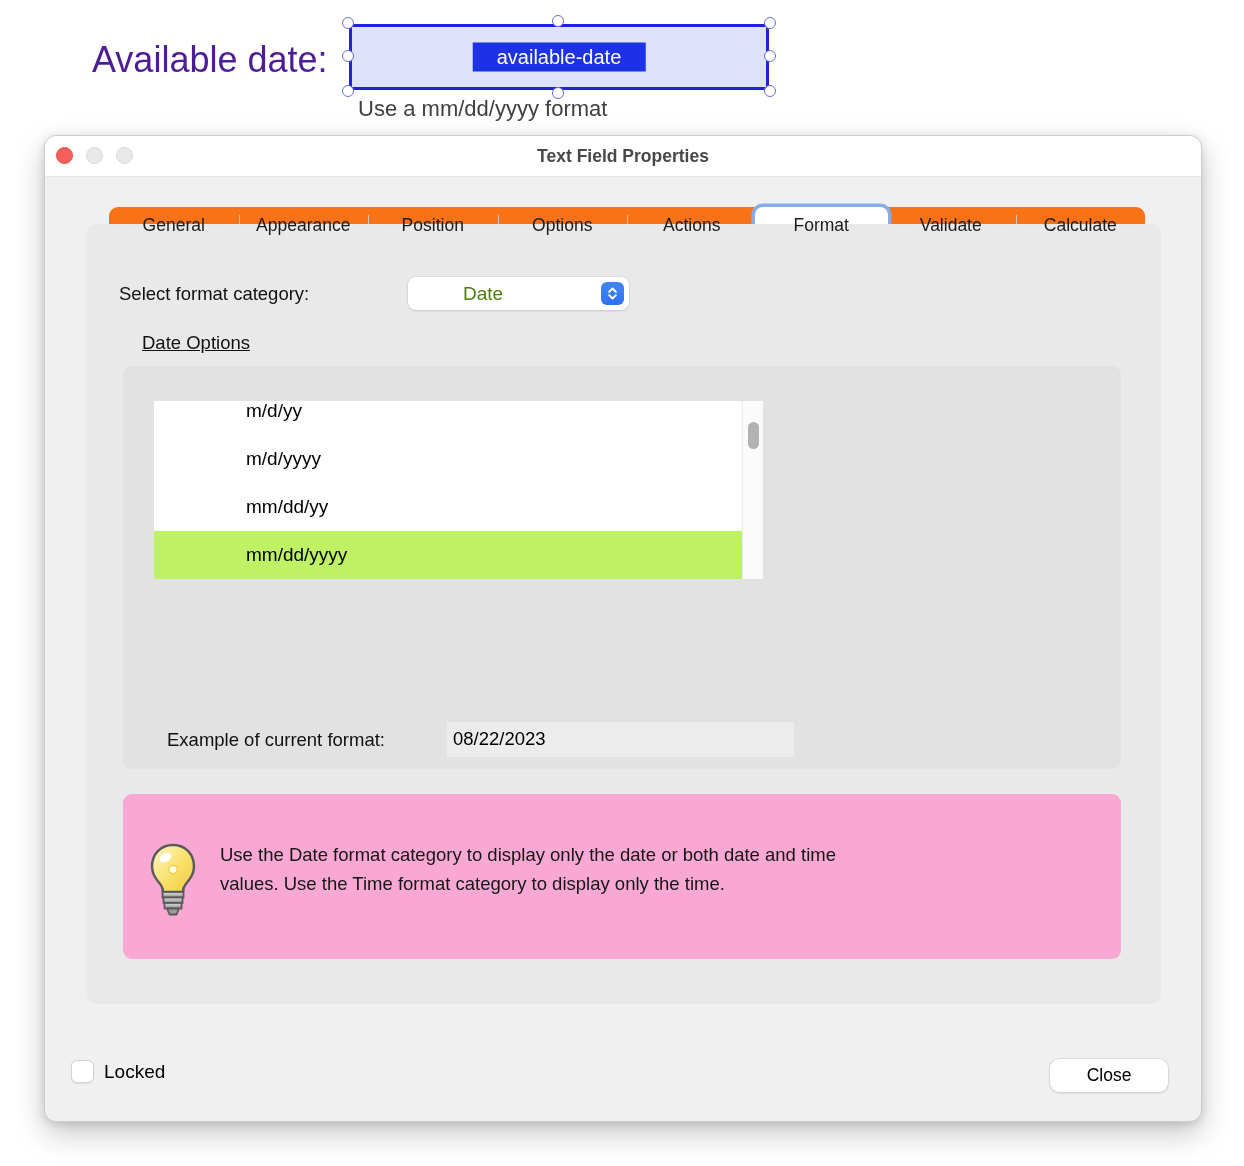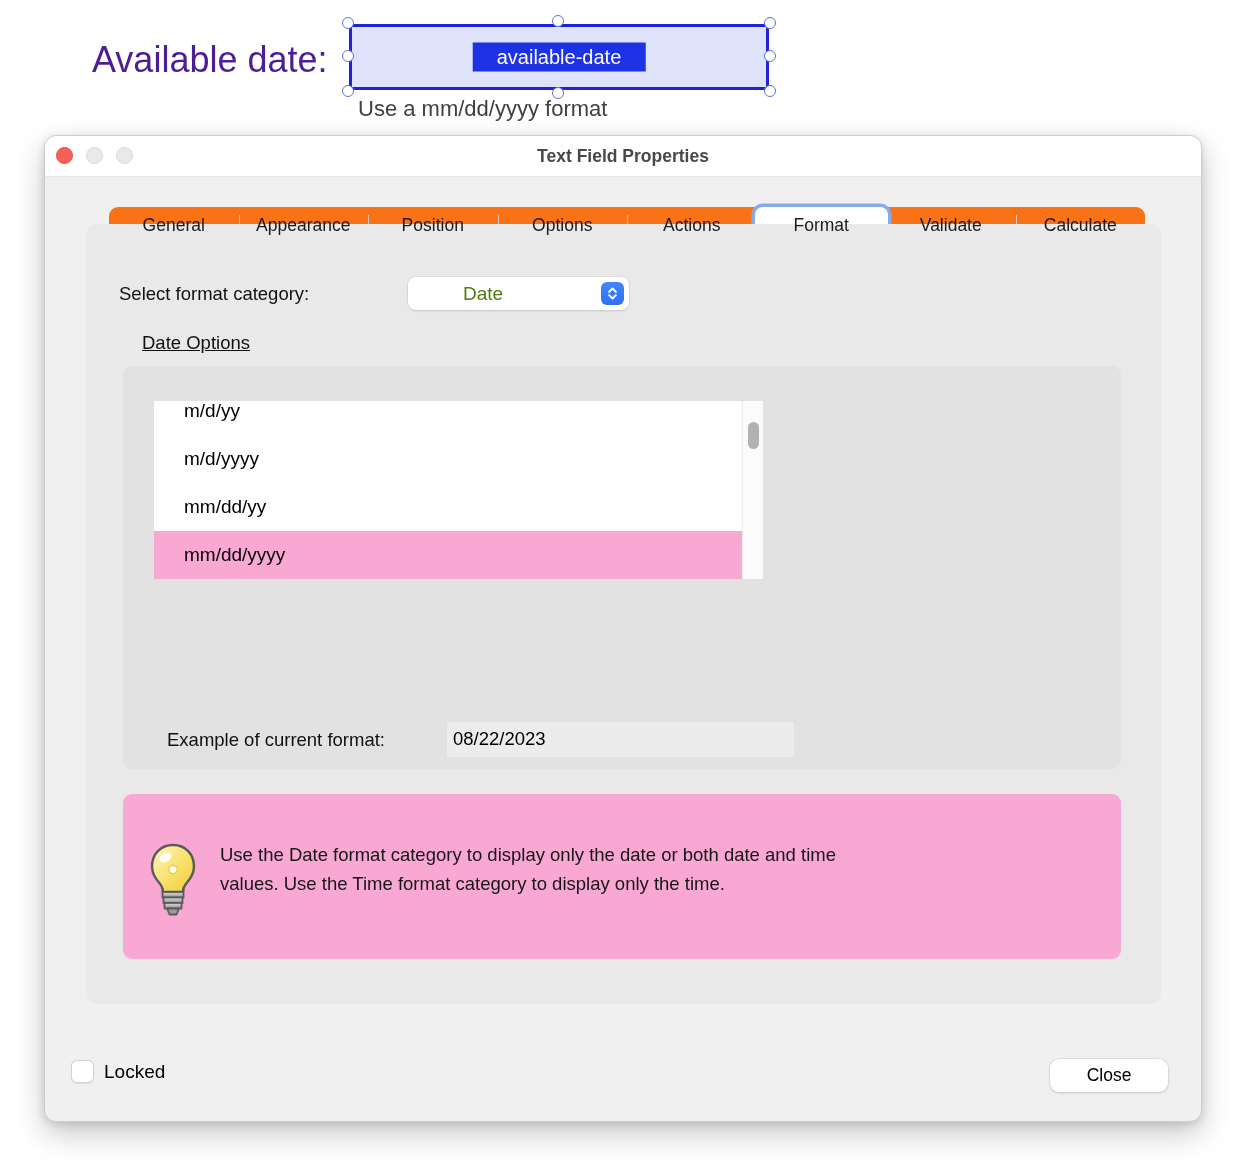--- a/index.html
+++ b/index.html
@@ -51,22 +51,22 @@
     border-radius:8px;box-shadow:0 0 0 0.5px #cfcfcf, 0 1px 2px rgba(0,0,0,.15);cursor:default;}
   .dropdown .val{position:absolute;left:15px;top:0;line-height:33px;font-size:19px;color:#4d7c0f;margin-left:40px;}
   .dd-btn{position:absolute;right:5px;top:5px;width:23px;height:23px;border-radius:6px;
     background:linear-gradient(#4386f9,#2e71f4);display:flex;align-items:center;justify-content:center;}
   .opts-title{position:absolute;left:56px;top:108px;font-size:18.5px;color:#111;text-decoration:underline;}
 
   .opts-panel{position:absolute;left:37px;top:142px;width:998px;height:403px;
     background:#e2e2e2;border-radius:9px;}
   .listbox{position:absolute;left:31px;top:35px;width:588px;height:178px;background:#fff;overflow:hidden;}
   .list-inner{margin-top:-14px;}
-  .row{height:48px;line-height:48px;padding-left:30px;font-size:19px;color:#000;white-space:nowrap;}
-  .row.selected{background:#f9a8d4;}
+  .row{height:48px;line-height:48px;padding-left:92px;font-size:19px;color:#000;white-space:nowrap;}
+  .row.selected{background:#bef264;}
   .vscroll{position:absolute;left:619px;top:35px;width:21px;height:178px;background:#fbfbfb;
     border-left:1px solid #ededed;}
   .vthumb{position:absolute;left:5px;top:21px;width:11px;height:27px;background:#b2b2b2;border-radius:5.5px;}
   .ex-label{position:absolute;left:20px;top:363px;font-size:18.5px;color:#111;margin-left:24px;}
   .ex-value{position:absolute;left:324px;top:356px;width:347px;height:35px;background:#ececec;
     font-size:18.5px;color:#000;line-height:33px;padding-left:6px;}
 
   .info-box{position:absolute;left:37px;top:570px;width:998px;height:165px;
     background:#f9a8d4;border-radius:9px;}
   .bulb{position:absolute;left:24px;top:48px;}

